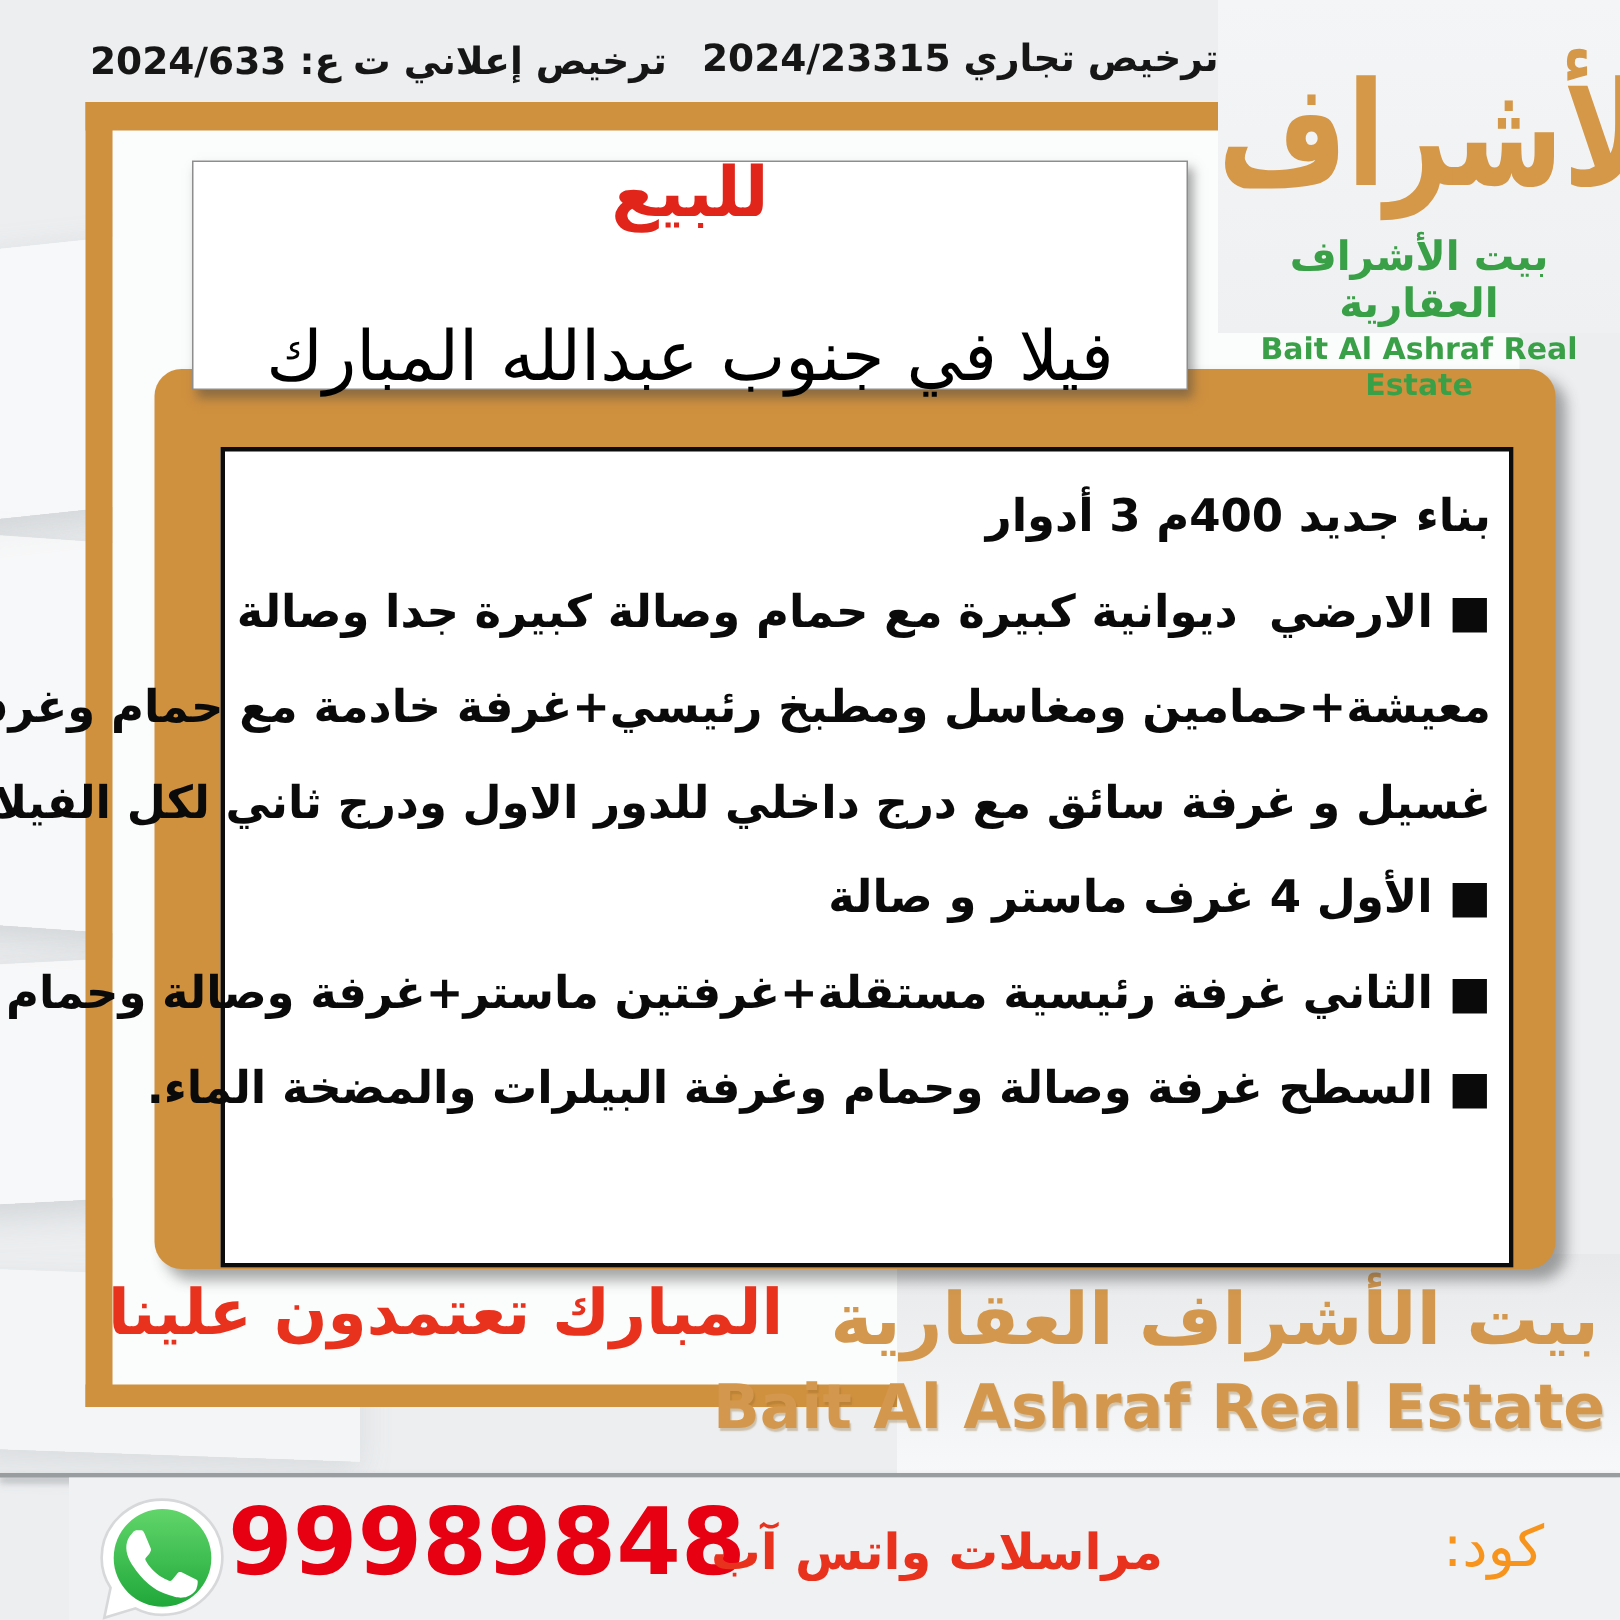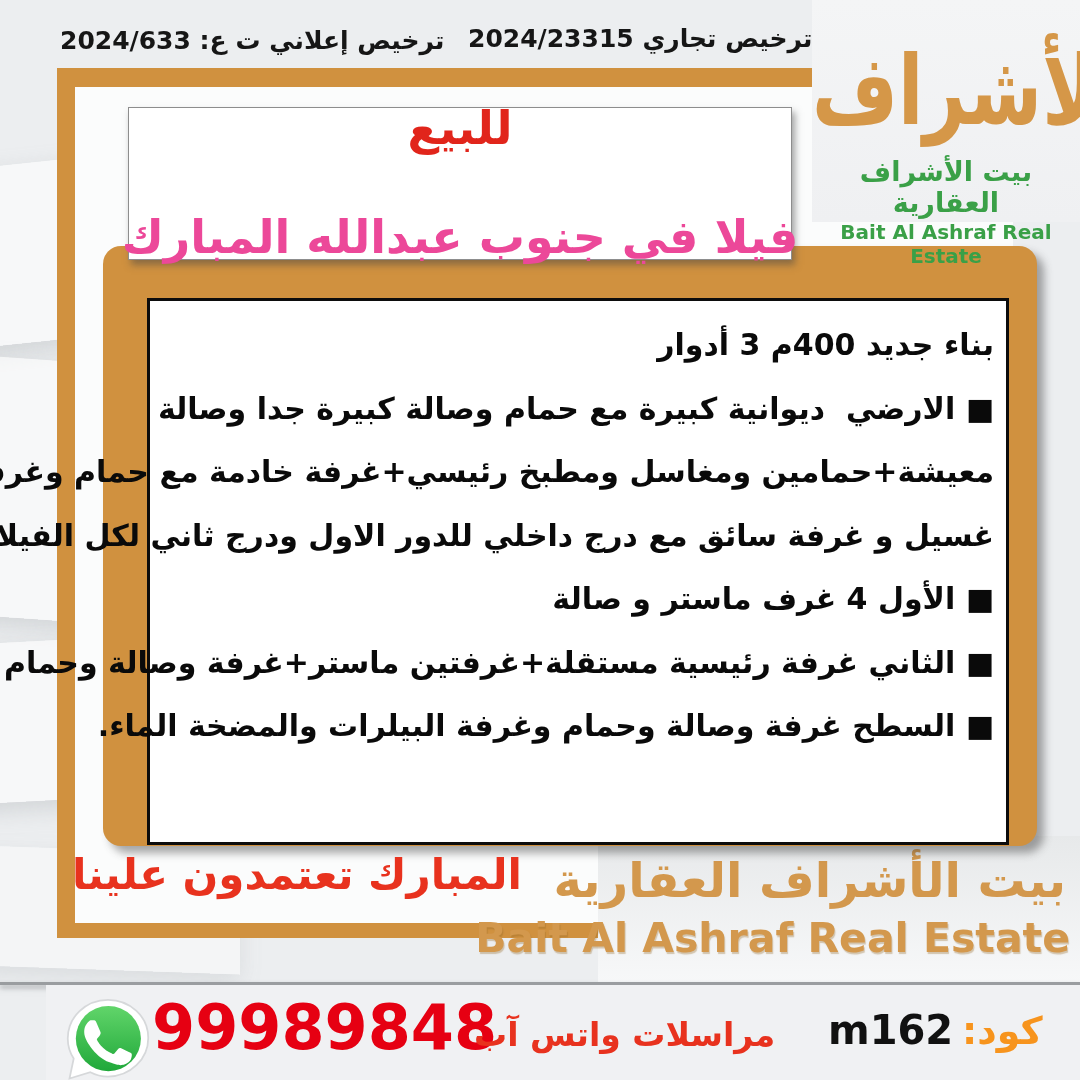--- a/index.html
+++ b/index.html
@@ -39,33 +39,33 @@
   
   .orange-box { position:absolute; left:103px; top:246px; width:934px; height:600px; background:#d0913f; border-radius:18px; box-shadow:7px 7px 9px rgba(60,60,60,.45); z-index:4; }
   .white-box { position:absolute; left:44px; top:52px; width:862px; height:748px; height:547px; background:#ffffff; border:3px solid #0c0c0c; }
 
   .details { position:absolute; right:12px; top:12px; left:10px; direction:rtl; }
   .detail-line { font-size:30px; font-weight:bold; color:#0a0a0a; line-height:63.5px; white-space:pre; text-align:right; }
 
   
   .title-box { position:absolute; left:128px; top:107px; width:664px; height:153px; background:#ffffff; border:1px solid #8d8d8d; box-shadow:3px 5px 7px rgba(70,70,70,.5); z-index:5; display:flex; flex-direction:column; align-items:center; justify-content:center;gap:42px; }
   .title-l1 { color:#e1251b; font-size:46px; font-weight:bold; line-height:64px; direction:rtl; }
-  .title-l2 { color:#ec4899; font-size:46px; font-weight:bold; line-height:70px; direction:rtl; white-space:nowrap; }
+  .title-l2 { color:#000000; font-size:46px; font-weight:normal; line-height:70px; direction:rtl; white-space:nowrap; }
 
   
   .slogan { position:absolute; left:92px; top:850px; width:430px; text-align:center; color:#e8321e; font-size:42px; font-weight:bold; direction:rtl; z-index:4; white-space:nowrap; }
 
   
   .footer-divider { position:absolute; left:0; top:982px; width:1080px; height:3px; background:#9a9da0; box-shadow:0 3px 5px rgba(120,123,126,.6); z-index:6; }
   .footer { position:absolute; left:0; top:985px; width:1080px; height:95px; background:#f0f1f3; z-index:6;margin-left:46px; }
   .wa-icon { position:absolute; left:20px; top:13px; width:84px; height:84px; }
   .phone { position:absolute; left:106px; top:6px; color:#e60012; font-size:62px; font-weight:bold; letter-spacing:0px; }
   .wa-label { position:absolute; left:428px; top:30px; color:#e8321e; font-size:33px; font-weight:bold; direction:rtl; white-space:nowrap; }
   .code-value { position:absolute; left:782px; top:22px; color:#111; font-size:40px; font-weight:bold; }
-  .code-label { position:absolute; left:916px; top:24px; color:#f7941d; font-size:38px; font-weight:bold; direction:rtl; }
+  .code-label { position:absolute; left:916px; top:24px; color:#f7941d; font-size:38px; font-weight:normal; direction:rtl; }
 </style>
 </head>
 <body>
 
 <div class="stage">
 
   <div class="bg-shape bg1"></div>
   <div class="bg-shape bg2"></div>
   <div class="bg-shape bg3"></div>
   <div class="bg-shape bg4"></div>
@@ -118,17 +118,16 @@
           <stop offset="0" stop-color="#61d56a"></stop>
           <stop offset="1" stop-color="#20a83a"></stop>
         </linearGradient>
       </defs>
       <path fill="#ffffff" stroke="#d6d8da" stroke-width="1" d="M24 1C11.3 1 1 10.9 1 23.1c0 4.2 1.2 8.1 3.4 11.5L2 46l11.9-3.6c3 1.6 6.5 2.5 10.1 2.5 12.7 0 23-9.9 23-22.1S36.7 1 24 1z"></path>
       <circle cx="24.2" cy="23.2" r="18.6" fill="url(#wg)"></circle>
       <path fill="#ffffff" d="M17.3 13.8c-.5-1.1-1-1.1-1.5-1.1h-1.3c-.4 0-1.2.2-1.8 1-.6.8-2.3 2.3-2.3 5.7s2.4 6.6 2.7 7.1c.3.5 4.6 7.4 11.4 10.1 5.7 2.2 6.8 1.8 8 1.6 1.2-.1 4-1.6 4.6-3.2.6-1.6.6-3 .4-3.2-.2-.3-.6-.5-1.3-.8l-4.7-2.3c-.6-.2-1.1-.3-1.6.3-.4.6-1.7 2.1-2.1 2.6-.4.4-.8.5-1.4.2-.6-.3-2.7-1-5.1-3.2-1.9-1.7-3.2-3.8-3.5-4.4-.4-.6 0-1 .3-1.3l1-1.2c.3-.4.4-.6.6-1.1.2-.4.1-.8 0-1.1l-2.4-5.7z"></path>
     </svg>
     <div class="phone">99989848</div>
     <div class="wa-label">مراسلات واتس آب</div>
-    <div class="code-value">m162</div>
     <div class="code-label">كود:</div>
   </div>
 
 </div>
 
 </body></html>

